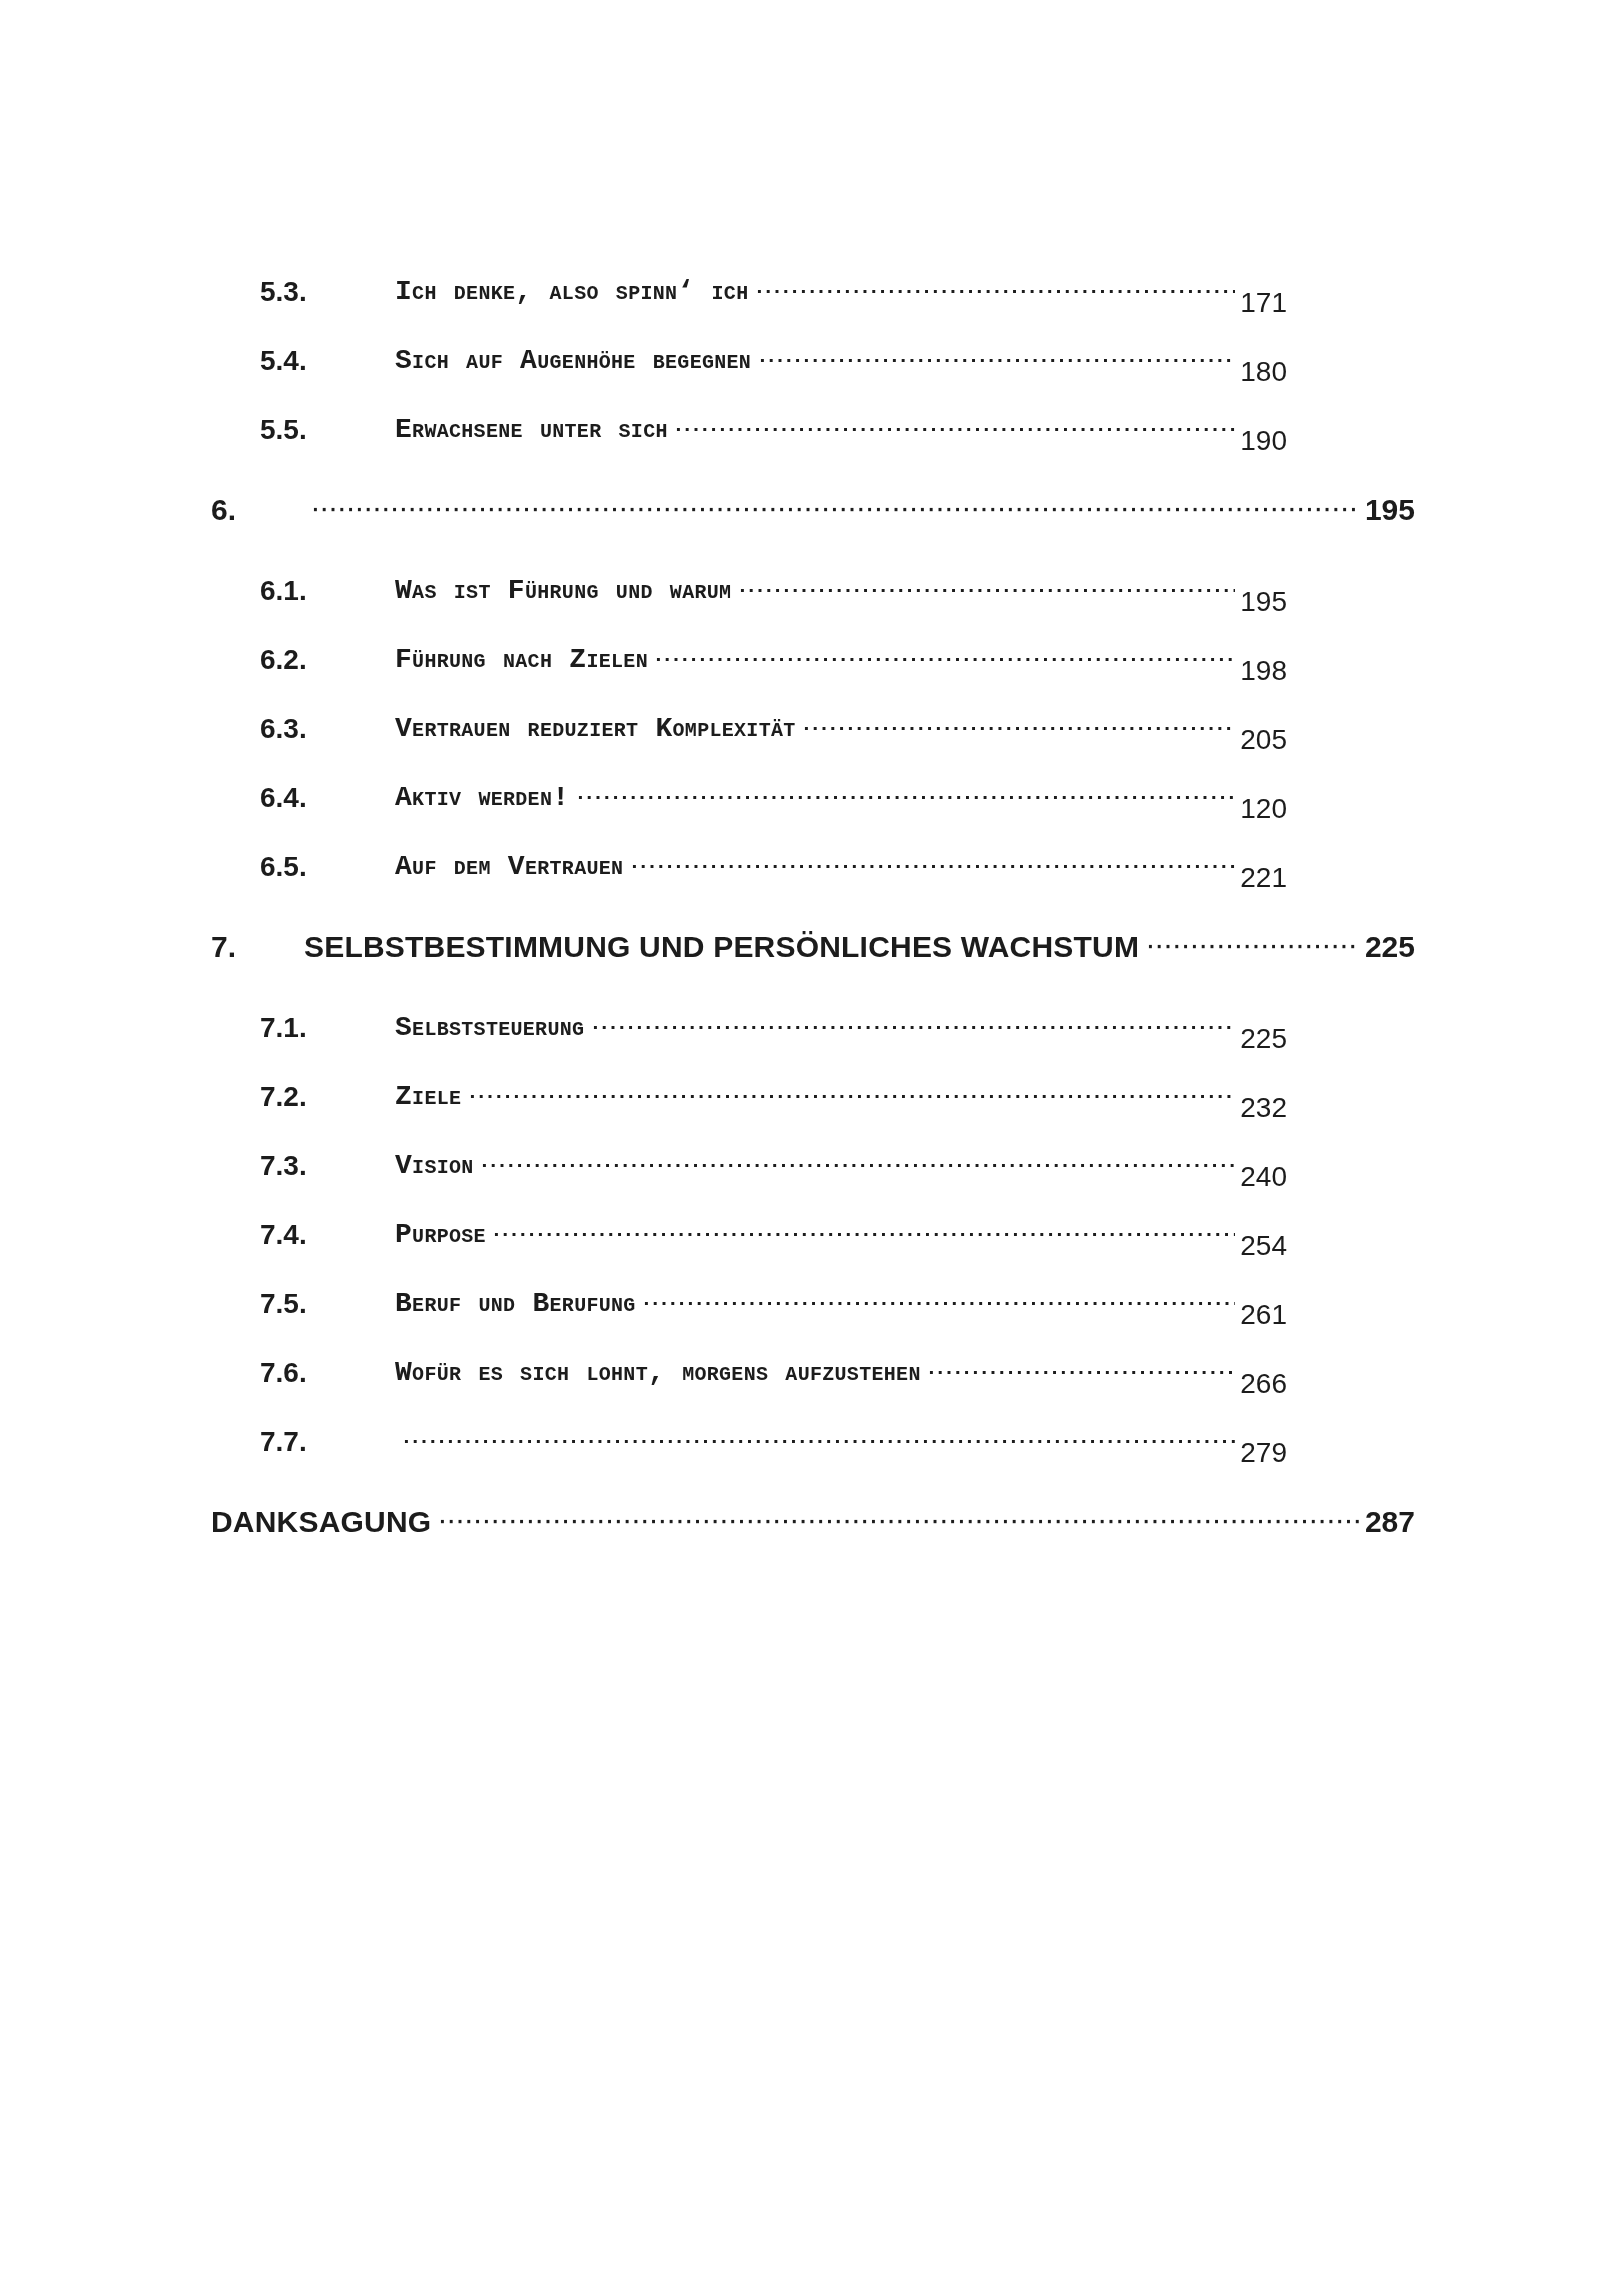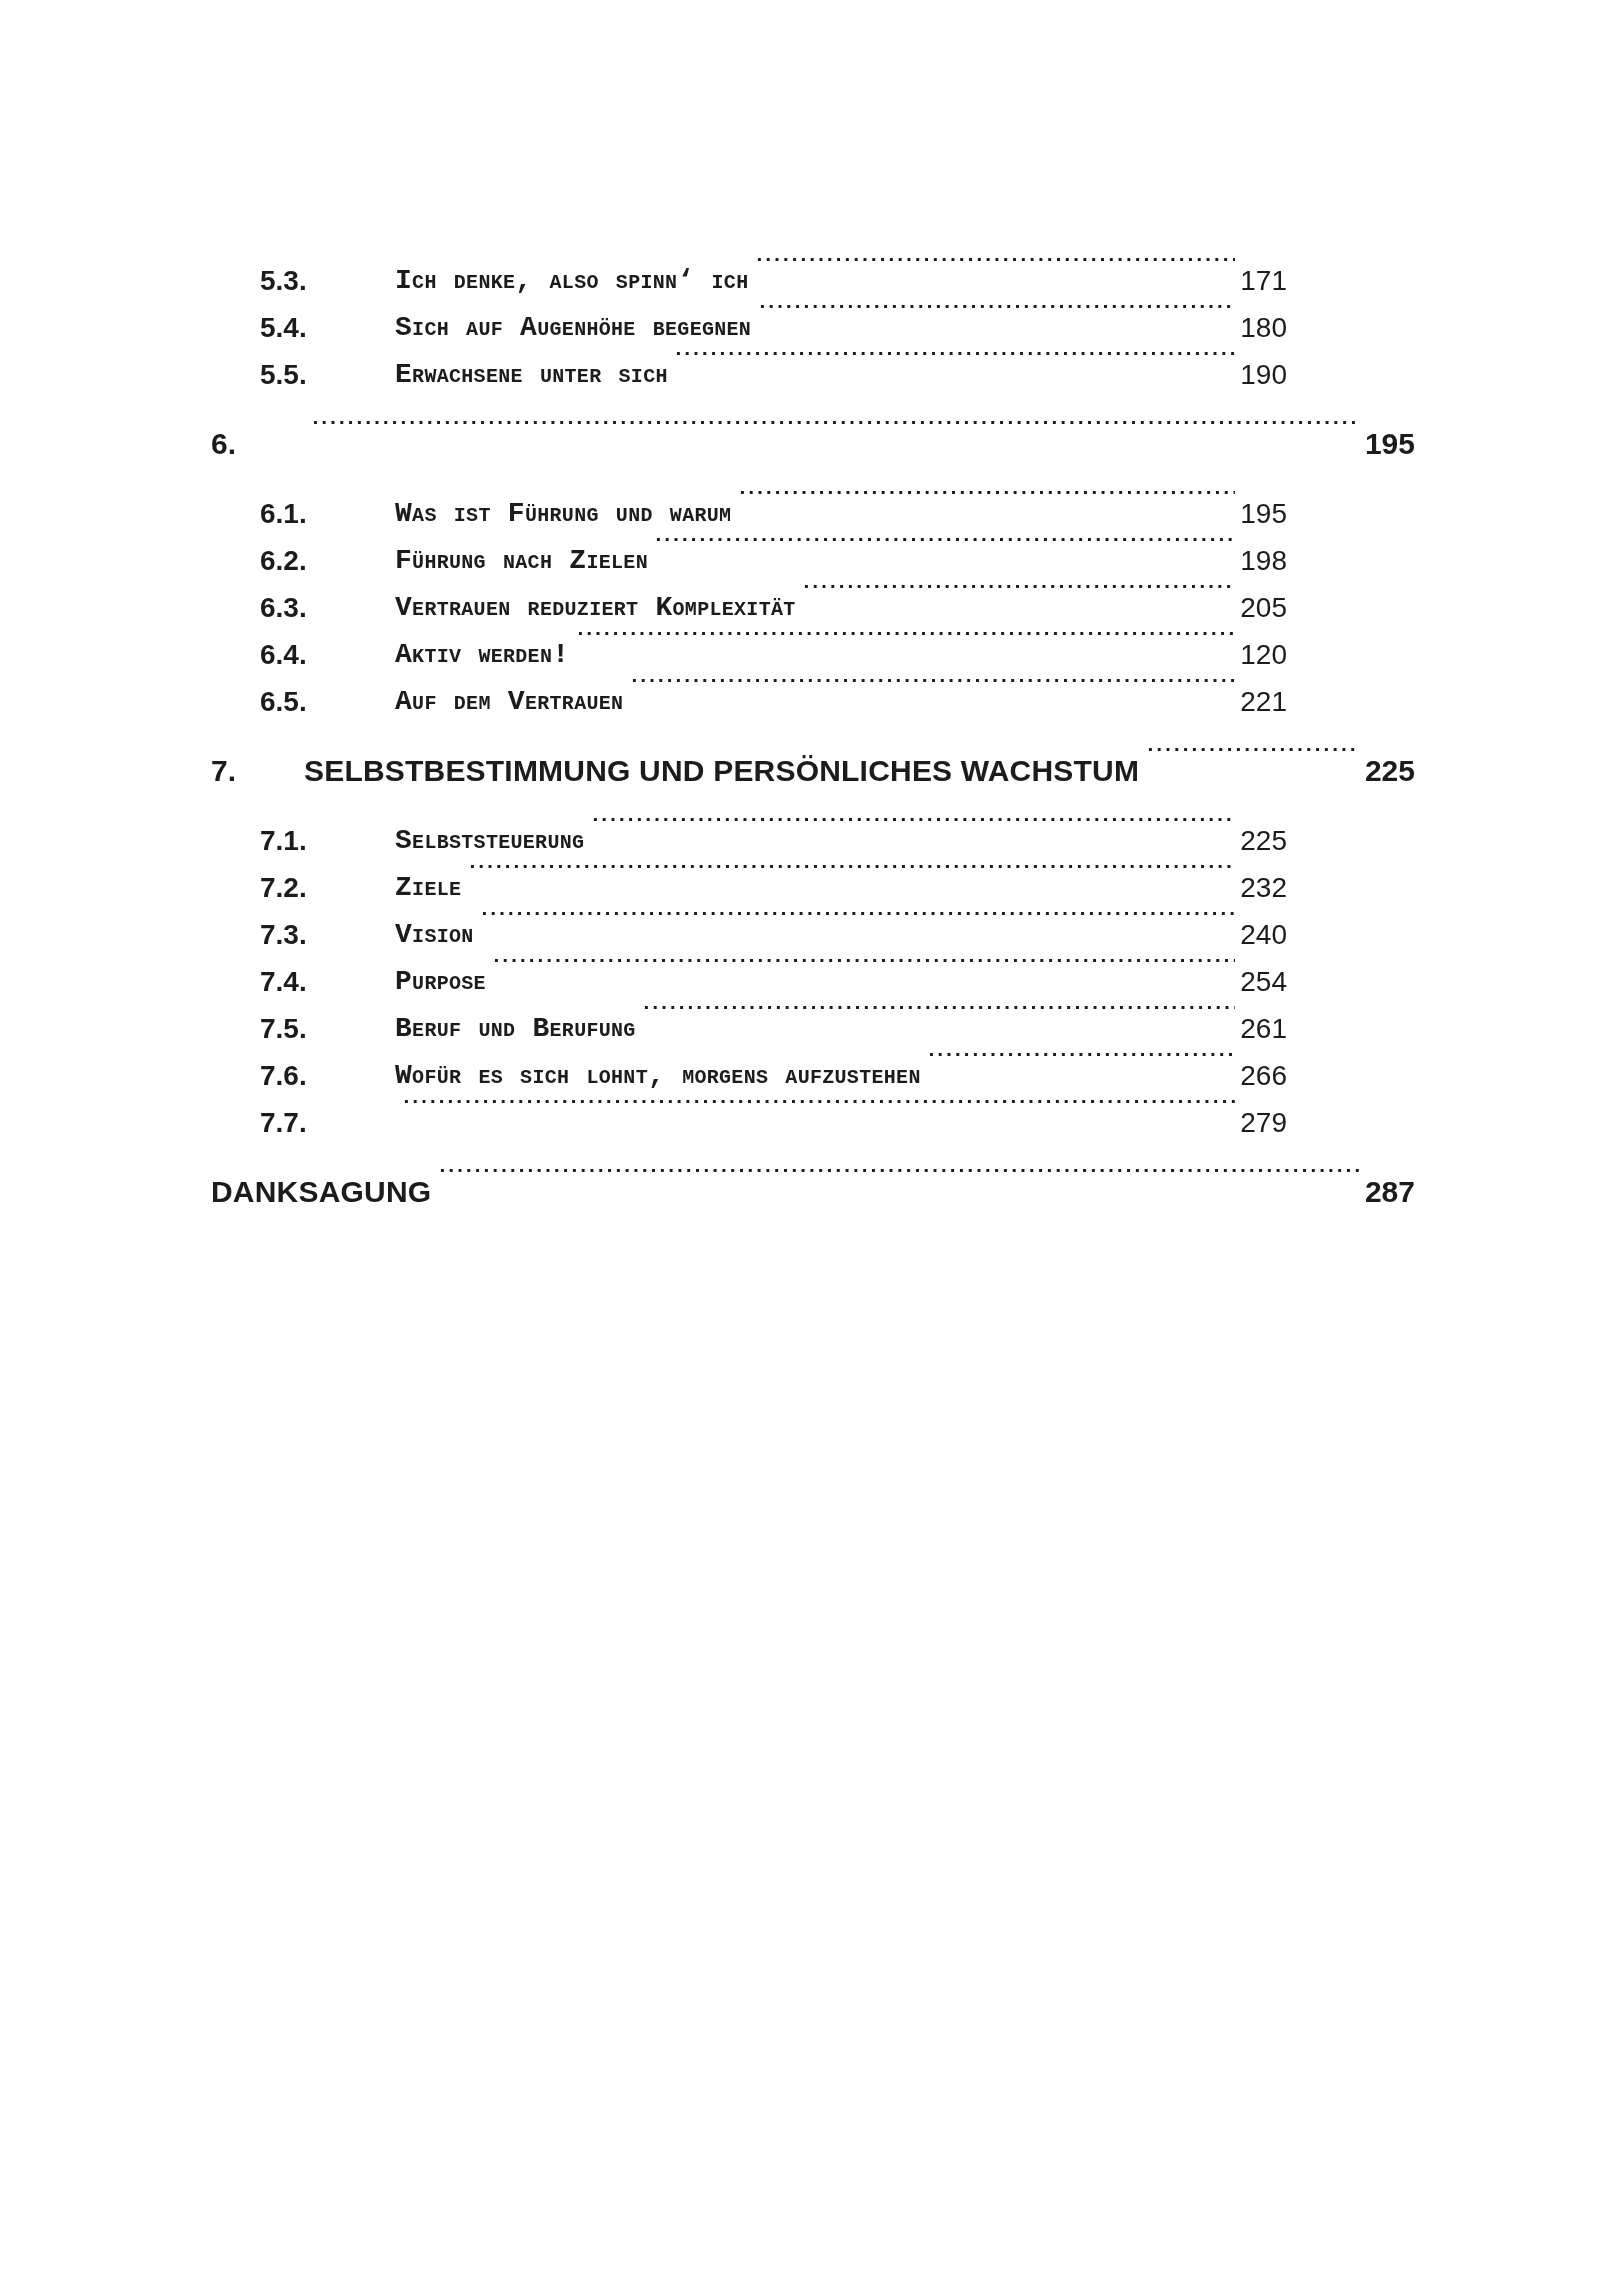--- a/index.html
+++ b/index.html
@@ -23,21 +23,21 @@
 
   .toc {
     position: absolute;
     left: 211px;
     right: 203px;
     top: 257px;
   }
 
   .row {
     display: flex;
-    align-items: flex-start;
+    align-items: center;
   }
 
   .row .num {
     font-weight: 700;
     flex: 0 0 auto;
   }
 
   
   .sub {
     font-size: 28px;
@@ -50,20 +50,21 @@
     flex: 0 0 auto;
     font-weight: 700;
     font-variant: small-caps;
     letter-spacing: 0.3px;
     white-space: nowrap;
     font-family: Liberation Mono, monospace;
   }
   .sub .pagenum {
     flex: 0 0 auto;
     font-weight: 400;
+    margin-top: 22px;
   }
 
   
   .chapter {
     font-size: 30px;
     line-height: 48px;
     margin: 22px 0;
     font-weight: 700;
   }
   .chapter .num { width: 93px; }

